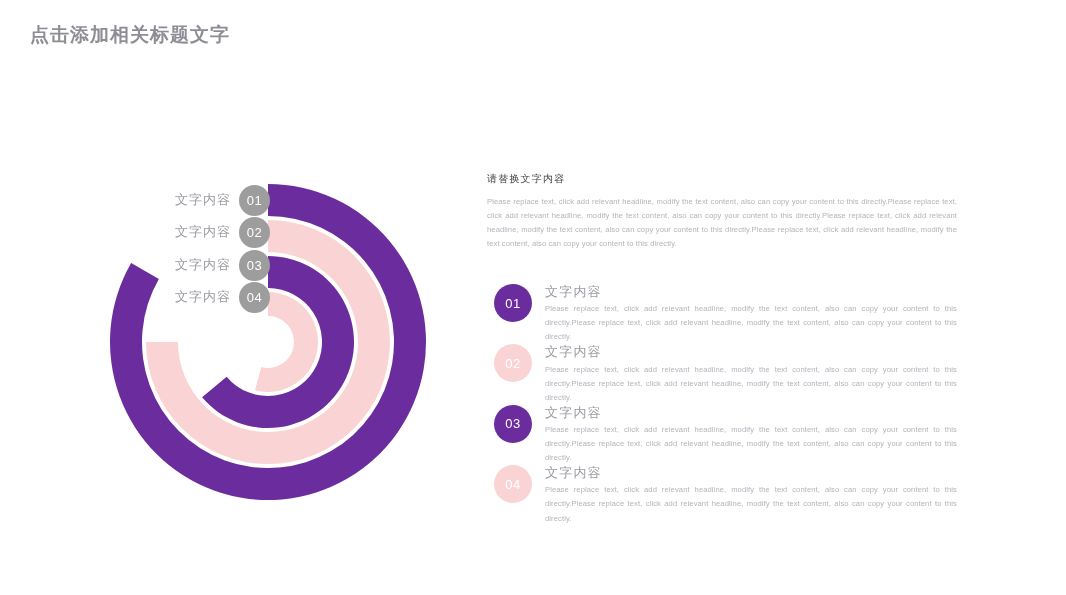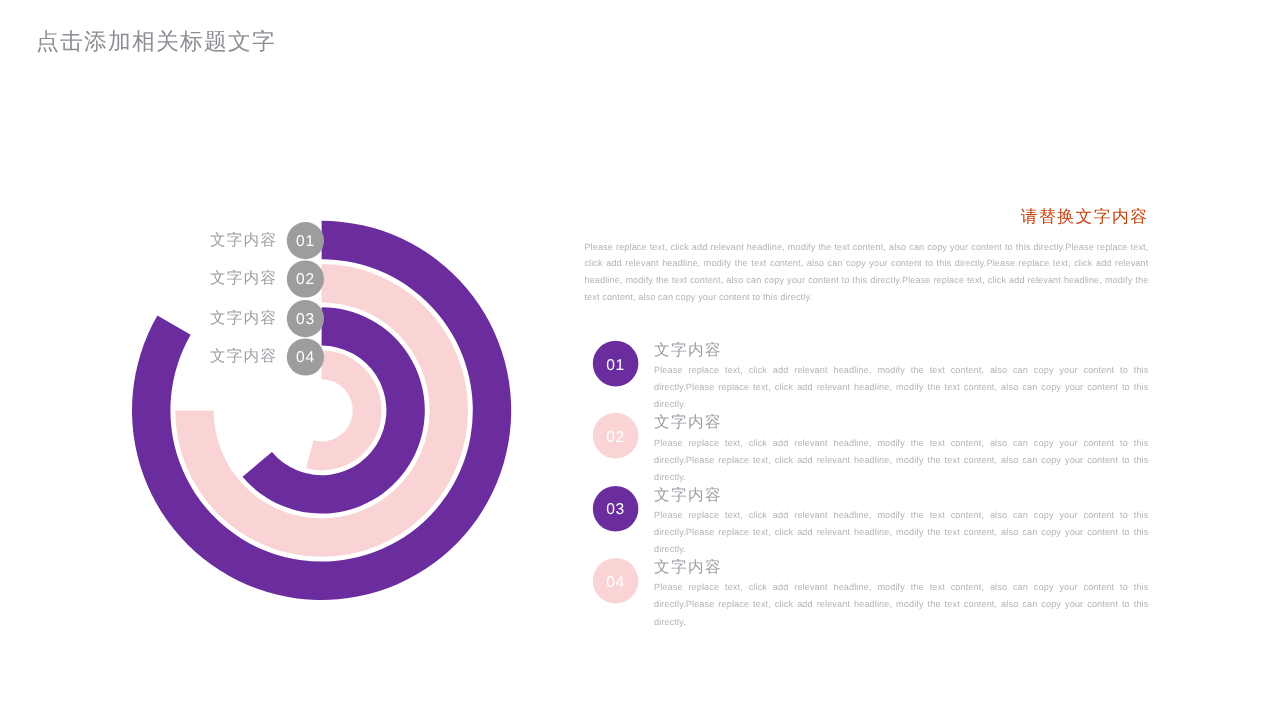--- a/index.html
+++ b/index.html
@@ -16,21 +16,21 @@
   }
 
   
   #slide-title {
     position: absolute;
     left: 30px;
     top: 22px;
     font-size: 19px;
     letter-spacing: 1px;
     color: #8d8d95;
-    font-weight: 400;
+    font-weight: 700;
     white-space: nowrap;
   }
 
   
   #ring-chart {
     position: absolute;
     left: 40px;
     top: 150px;
     width: 420px;
     height: 400px;
@@ -68,25 +68,24 @@
   }
 
   
   #right-panel {
     position: absolute;
     left: 487px;
     top: 172px;
     width: 470px;
   }
   #panel-heading {
-    font-size: 14px;
-    color: #c2410c;
+    font-size: 10px;
+    color: #404040;
     letter-spacing: 1.2px;
     margin-bottom: 9px;
-    text-align: right;
   }
   #panel-paragraph {
     font-size: 7.6px;
     line-height: 1.85;
     color: #b3b3bb;
     text-align: justify;
     letter-spacing: 0.1px;
   }
 
   #item-list {

